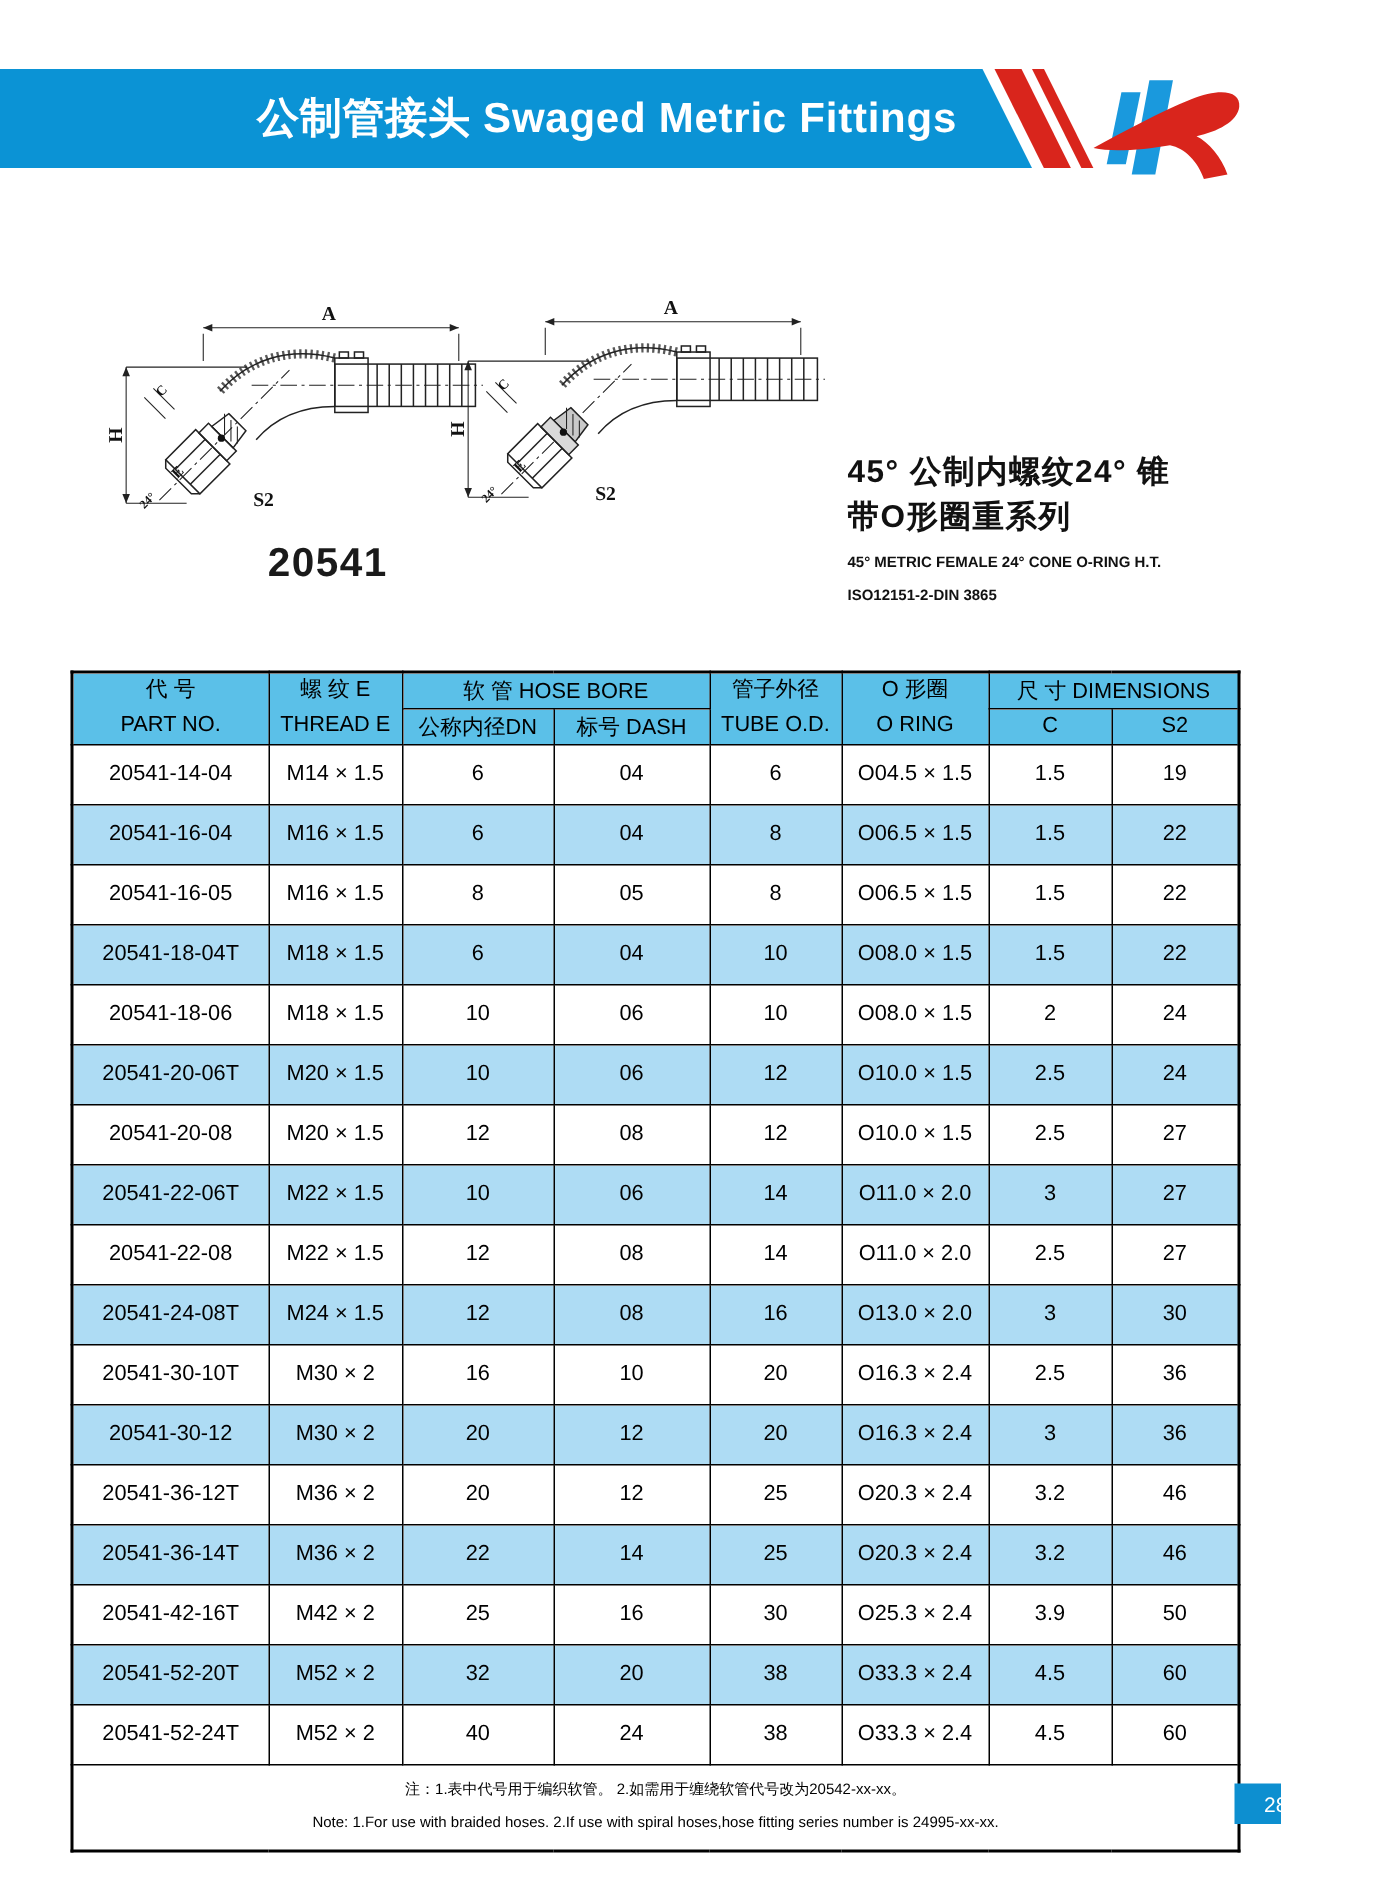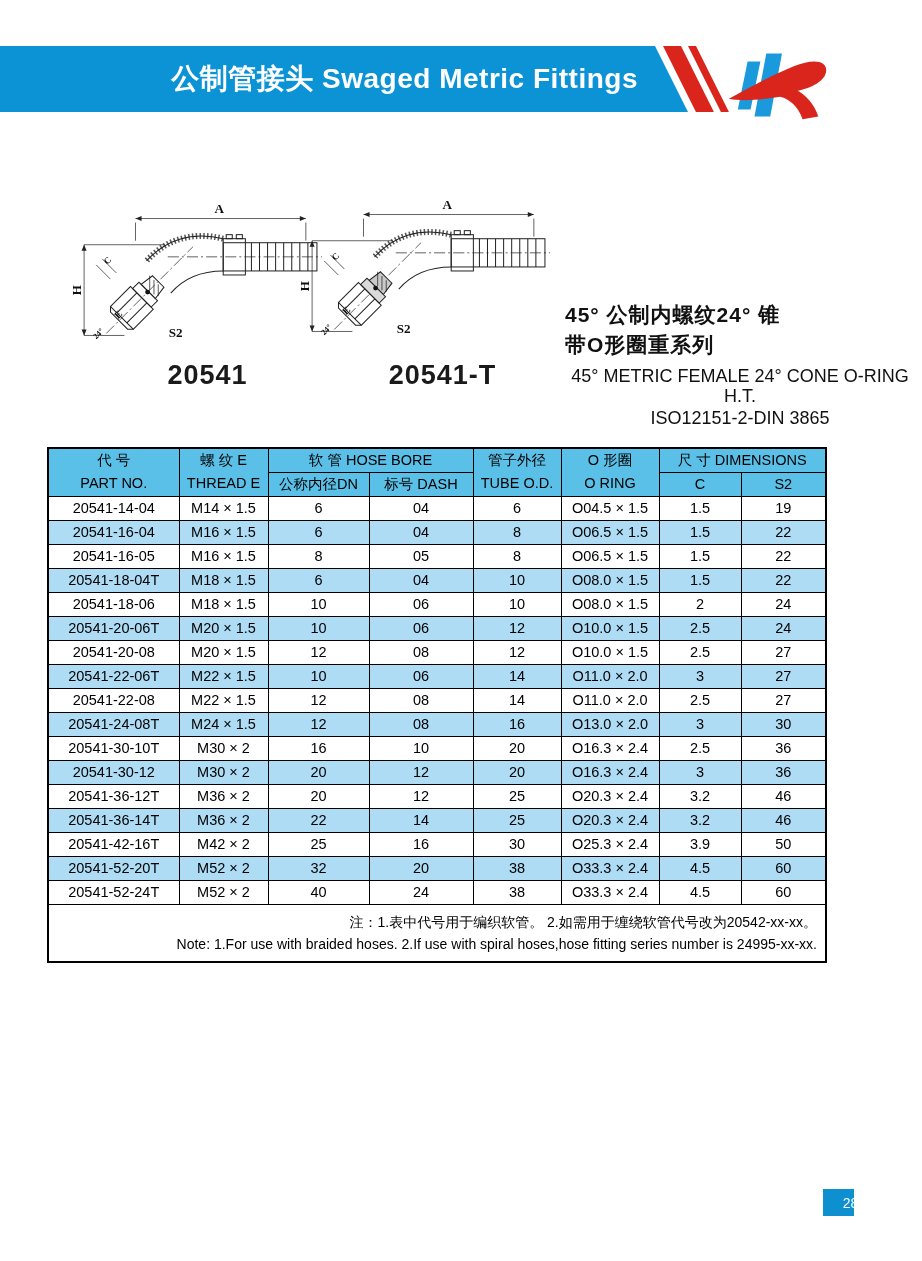--- a/index.html
+++ b/index.html
@@ -33,47 +33,47 @@
   
   .drawing { position:absolute; width:252px; height:164px; }
   .drawing.d1 { left:72px;  top:196px; }
   .drawing.d2 { left:300px; top:192px; }
   .drawing text { font-family:"Liberation Serif", serif; font-weight:bold; fill:#111; }
   .part-label {
     position:absolute; top:360px; font-size:27px; font-weight:bold;
     color:#1a1a1a; text-align:center; letter-spacing:1px;
     font-family:"Liberation Sans", sans-serif;
   }
-  .part-label.p1 { left:125px; width:165px; }
+  .part-label.p1 { left:136px; width:165px; }
   .part-label.p2 { left:355px; width:175px; }
 
   
   .section-title { position:absolute; left:565px; top:300px; width:350px; color:#111; }
   .section-title .zh { font-size:21px; font-weight:bold; line-height:30px; letter-spacing:1px; }
-  .section-title .en { font-size:18px; font-weight:normal; line-height:20px; margin-top:2px;text-align:center; }
+  .section-title .en { font-size:10px; font-weight:bold; line-height:20px; margin-top:2px; }
   .section-title .en.first { margin-top:6px; }
 
   
   .spec-table {
     position:absolute; left:47px; top:447px; width:778px;
     border-collapse:collapse; table-layout:fixed;
     border:2px solid #000;
     font-size:14.5px; color:#000000;
   }
   .spec-table th, .spec-table td {
     border:1px solid #000; text-align:center; vertical-align:middle;
     padding:0 2px; overflow:hidden; white-space:nowrap;
   }
   .spec-table thead th { background:#5bc0e8; font-weight:normal; height:24px; }
   .spec-table thead th .h-line { display:block; line-height:23px; }
-  .spec-table tbody tr { height:24px; background:#ffffff; }
+  .spec-table tbody tr { height:40px; background:#ffffff; }
   .spec-table tbody tr:nth-child(even) { background:#aedcf4; }
   .spec-table .note-cell {
-    background:#ffffff; text-align:right; padding:6px 8px; white-space:normal;
-    font-size:14px; line-height:22px; height:58px;
+    background:#ffffff; text-align:center; padding:6px 8px; white-space:normal;
+    font-size:10px; line-height:22px; height:58px;
   }
   .page-badge {
     position:absolute; left:823px; top:1189px; width:31px; height:27px;
     background:#0d8fd0; color:#ffffff; font-size:14px;
     display:flex; align-items:center; justify-content:center;padding-left:24px;
   }
 </style>
 </head>
 <body>
 
@@ -193,21 +193,20 @@
     </g>
     <text x="146" y="17" font-size="13" text-anchor="middle">A</text>
     <text x="9" y="93" font-size="13" text-anchor="middle" transform="rotate(-90 9 93)">H</text>
     <text x="35" y="68" font-size="9" transform="rotate(-45 35 68)">C</text>
     <text x="46" y="122" font-size="10" transform="rotate(-45 46 122)">E</text>
     <text x="24" y="142" font-size="8" transform="rotate(-45 24 142)">24°</text>
     <text x="96" y="140" font-size="13">S2</text>
   </svg>
 
   <div class="part-label p1">20541</div>
-  <div class="part-label p2">20541-T</div>
 
   <div class="section-title">
     <div class="zh">45° 公制内螺纹24° 锥</div>
     <div class="zh">带O形圈重系列</div>
     <div class="en first">45° METRIC FEMALE 24° CONE O-RING H.T.</div>
     <div class="en">ISO12151-2-DIN 3865</div>
   </div>
 
   <table class="spec-table">
     <colgroup>

